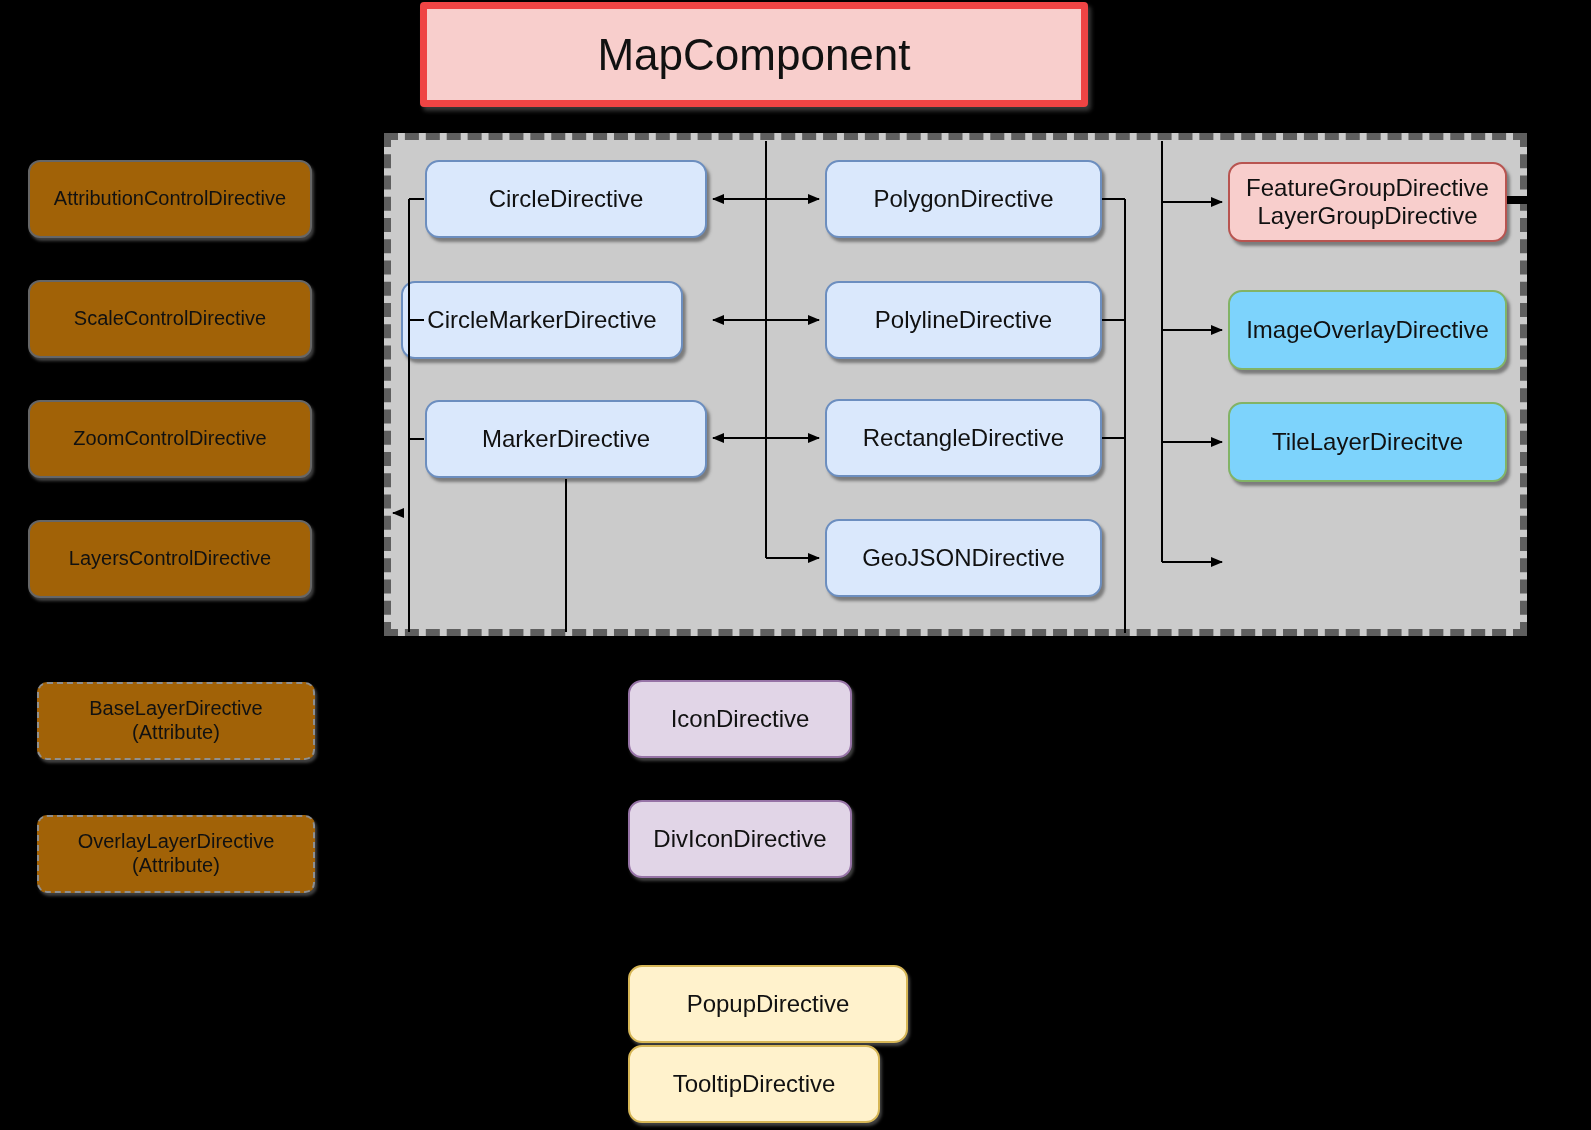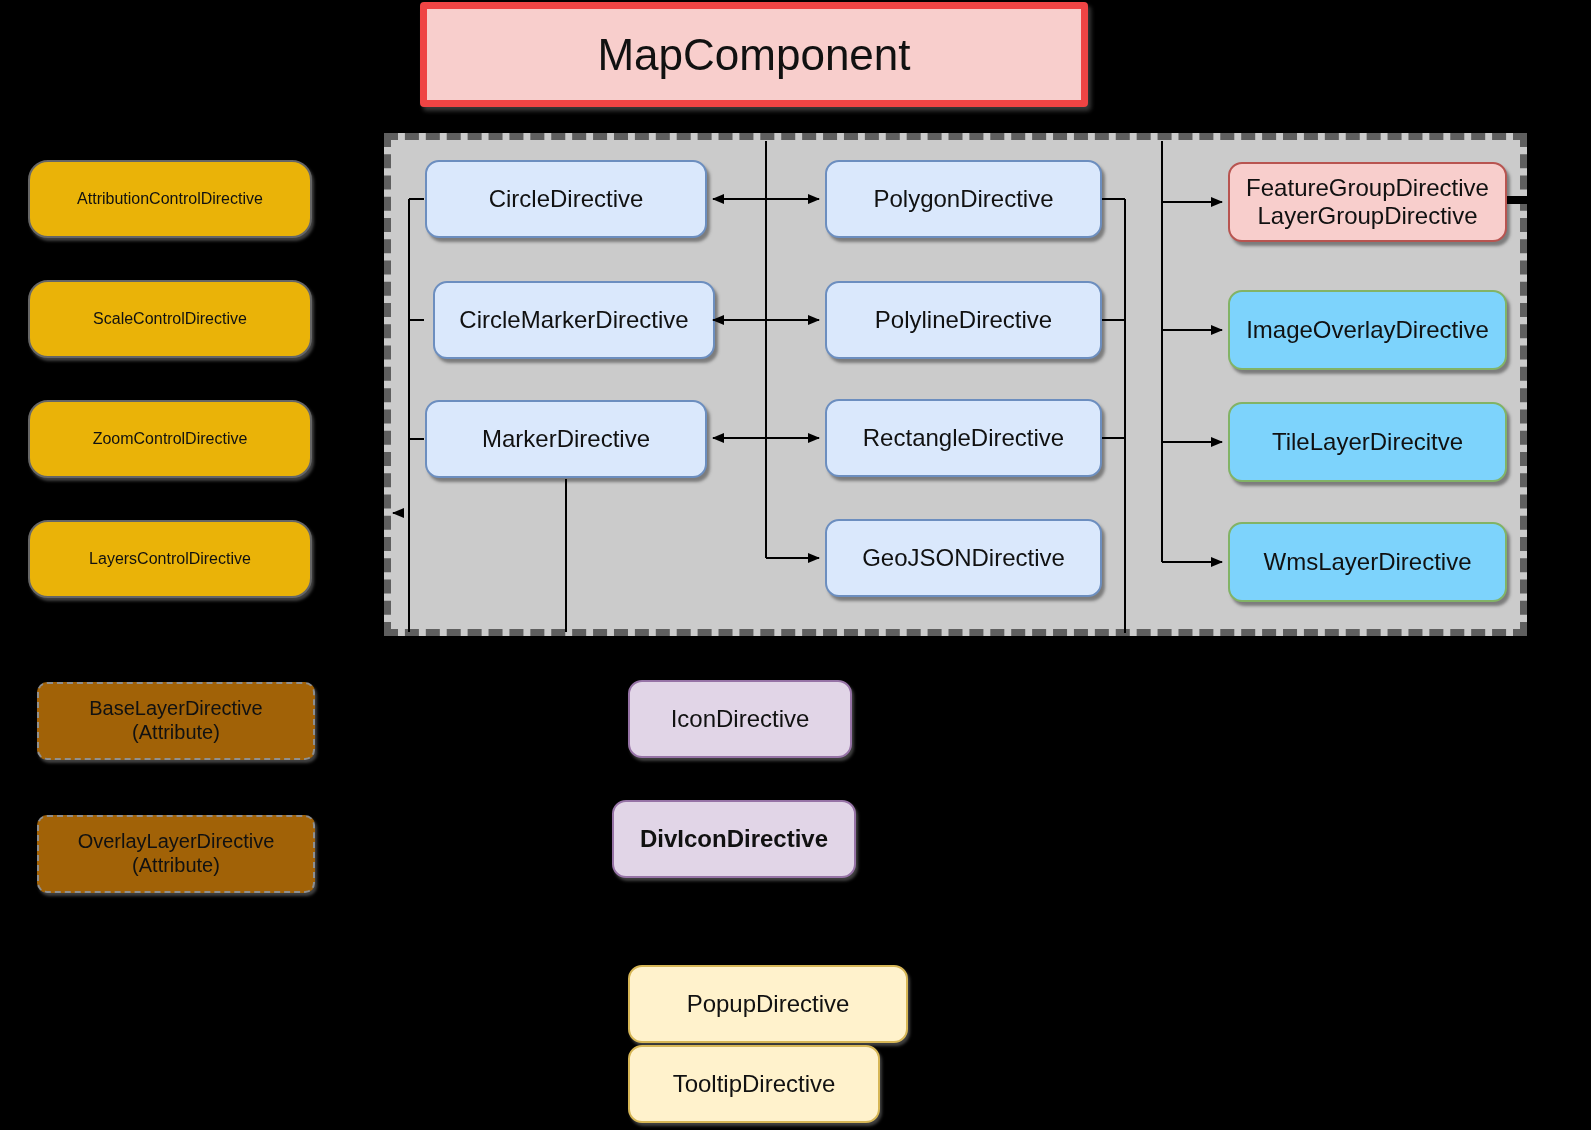--- a/index.html
+++ b/index.html
@@ -21,24 +21,24 @@
   }
   .shadow{box-shadow:3px 4px 3px rgba(60,60,60,0.55);}
   .root-node{
     border-radius:4px;
     font-size:44px;
     border:7px solid #ef4444;
     background:#f8cecc;
     box-shadow:3px 4px 4px rgba(70,70,70,0.8);
   }
   .white-node{
-    border-radius:20px;
-    font-size:16px;
+    border-radius:12px;
+    font-size:20px;
     border:2px solid #666666;
-    background:#eab308;
+    background:#a16207;
     box-shadow:2px 3px 3px rgba(80,80,80,0.8);
   }
   .blue-node{
     border-radius:14px;
     font-size:24px;
     border:2px solid #6c8ebf;
     background:#dae8fc;
   }
   .pink-node{
     border-radius:14px;
@@ -90,41 +90,40 @@
   <div id="group-container"></div>
 
   <div class="node root-node" style="left:420px;top:2px;width:668px;height:105px;">MapComponent</div>
 
   <div class="node white-node" style="left:28px;top:160px;width:284px;height:78px;">AttributionControlDirective</div>
   <div class="node white-node" style="left:28px;top:280px;width:284px;height:78px;">ScaleControlDirective</div>
   <div class="node white-node" style="left:28px;top:400px;width:284px;height:78px;">ZoomControlDirective</div>
   <div class="node white-node" style="left:28px;top:520px;width:284px;height:78px;">LayersControlDirective</div>
 
   <div class="node blue-node shadow" style="left:425px;top:160px;width:282px;height:78px;">CircleDirective</div>
-  <div class="node blue-node shadow" style="left:433px;top:281px;width:282px;height:78px;">CircleMarkerDirective</div>
+  <div class="node blue-node shadow" style="left:401px;top:281px;width:282px;height:78px;">CircleMarkerDirective</div>
   <div class="node blue-node shadow" style="left:425px;top:400px;width:282px;height:78px;">MarkerDirective</div>
 
   <div class="node blue-node shadow" style="left:825px;top:160px;width:277px;height:78px;">PolygonDirective</div>
   <div class="node blue-node shadow" style="left:825px;top:281px;width:277px;height:78px;">PolylineDirective</div>
   <div class="node blue-node shadow" style="left:825px;top:399px;width:277px;height:78px;">RectangleDirective</div>
   <div class="node blue-node shadow" style="left:825px;top:519px;width:277px;height:78px;">GeoJSONDirective</div>
 
   <div class="node pink-node shadow" style="left:1228px;top:162px;width:279px;height:80px;">FeatureGroupDirective
 LayerGroupDirective</div>
   <div class="node green-node shadow" style="left:1228px;top:290px;width:279px;height:80px;">ImageOverlayDirective</div>
   <div class="node green-node shadow" style="left:1228px;top:402px;width:279px;height:80px;">TileLayerDirecitve</div>
-  <div class="node green-node shadow" style="left:1228px;top:522px;width:279px;height:80px;">WmsLayerDirective</div>
 
   <div class="node gray-node" style="left:37px;top:682px;width:278px;height:78px;">BaseLayerDirective
 (Attribute)</div>
   <div class="node gray-node" style="left:37px;top:815px;width:278px;height:78px;">OverlayLayerDirective
 (Attribute)</div>
 
   <div class="node purple-node" style="left:628px;top:680px;width:224px;height:78px;">IconDirective</div>
-  <div class="node purple-node" style="left:612px;top:800px;width:244px;height:78px;font-weight:bold;">DivIconDirective</div>
+  <div class="node purple-node" style="left:628px;top:800px;width:224px;height:78px;">DivIconDirective</div>
   <div class="node yellow-node" style="left:628px;top:925px;width:280px;height:78px;margin-top:40px;">PopupDirective</div>
   <div class="node yellow-node" style="left:628px;top:1045px;width:252px;height:78px;">TooltipDirective</div>
 
   <svg id="edges" width="1591" height="1130" viewBox="0 0 1591 1130">
     <defs>
       <marker id="arrow" markerUnits="userSpaceOnUse" markerWidth="14" markerHeight="14" refX="11" refY="5" orient="auto">
         <path d="M0,0 L12,5 L0,10 z" fill="#000"></path>
       </marker>
     </defs>
     <g stroke="#000" stroke-width="2" fill="none">

